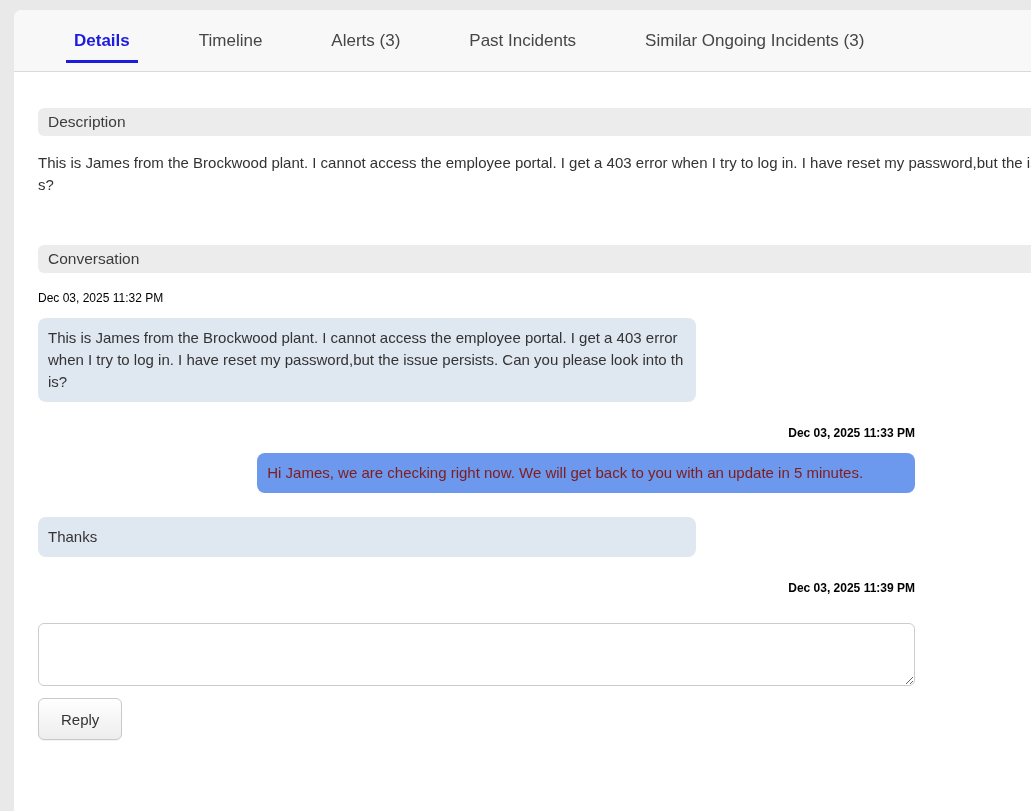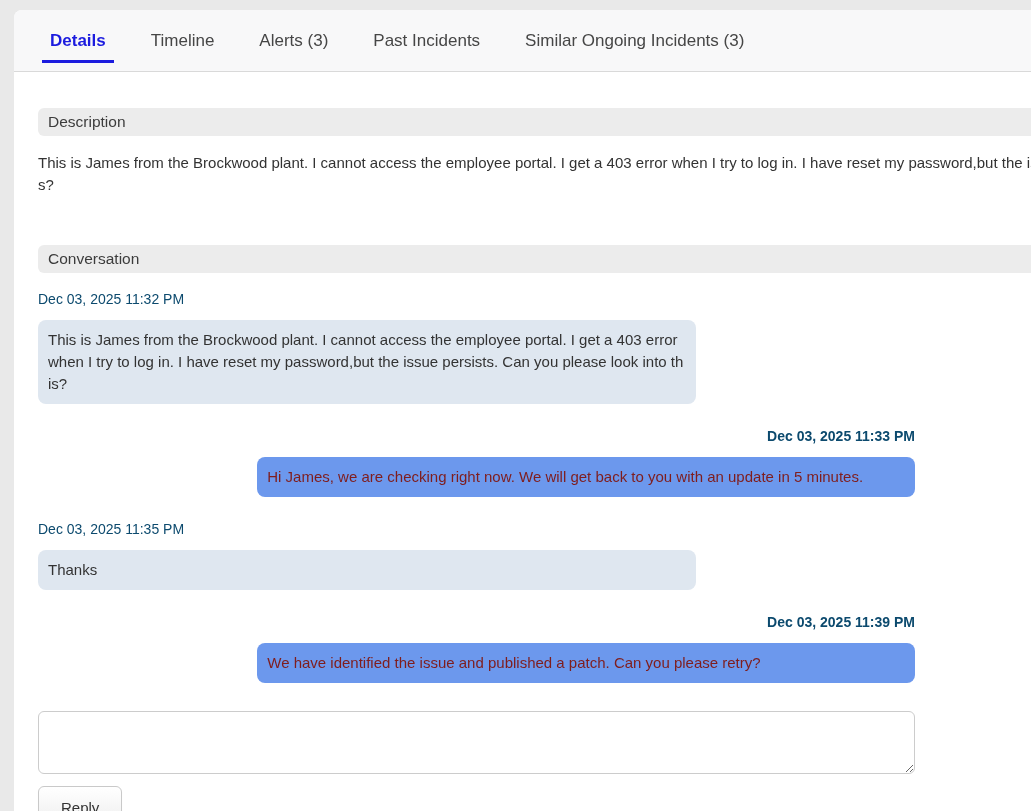--- a/index.html
+++ b/index.html
@@ -22,20 +22,21 @@
     border-radius:8px 8px 0 0;
     display:flex; align-items:center;
     padding:0 28px; gap:29px;
   }
   .tab {
     font-size:17px; color:var(--tab-color,#464646);
     padding:8px 8px 9px;
     border-bottom:3px solid transparent;
     cursor:pointer; white-space:nowrap;
     margin-top:4px;
+    margin-left:24px;
   }
   .tab.active {
     color:var(--accent,#1c1cdf);
     border-bottom-color:var(--accent,#1c1cdf);
     font-weight:bold;
   }
   
   .content { padding:36px 24px 0; }
   .section-bar {
     height:28px; line-height:28px;
@@ -45,21 +46,21 @@
   }
   .description-text {
     margin-top:16px;
     font-size:15px; line-height:21.5px; color:#333;
     word-break:break-all;
     margin-bottom:50px;
   }
   
   .chat { width:877px; margin-top:18px; }
   .msg-ts {
-    font-size:14px; color:#0c4a6e;
+    font-size:12px; color:#000000;
     margin-bottom:13px;
   }
   .msg-ts.right { text-align:right;font-weight:bold; }
   .bubble {
     width:75%; padding:9px 10px;
     border-radius:8px;
     font-size:15px; line-height:22px; color:#333;
     word-break:break-all;
     margin-bottom:24px;
   }
@@ -107,24 +108,22 @@
     </div>
 
     <div class="section">
       <div class="section-bar">Conversation</div>
 
       <div class="chat">
           <div class="msg-ts left">Dec 03, 2025 11:32 PM</div>
           <div class="bubble left">This is James from the Brockwood plant. I cannot access the employee portal. I get a 403 error when I try to log in. I have reset my password,but the issue persists. Can you please look into this?</div>
           <div class="msg-ts right">Dec 03, 2025 11:33 PM</div>
           <div class="bubble right">Hi James, we are checking right now. We will get back to you with an update in 5 minutes.</div>
-          <div class="msg-ts left">Dec 03, 2025 11:35 PM</div>
           <div class="bubble left">Thanks</div>
           <div class="msg-ts right">Dec 03, 2025 11:39 PM</div>
-          <div class="bubble right">We have identified the issue and published a patch. Can you please retry?</div>
         </div>
 
       <textarea class="reply-box" placeholder="" style=""></textarea>
 
       <button class="reply-btn">Reply</button>
     </div>
 
   </div>
 </div>
 

